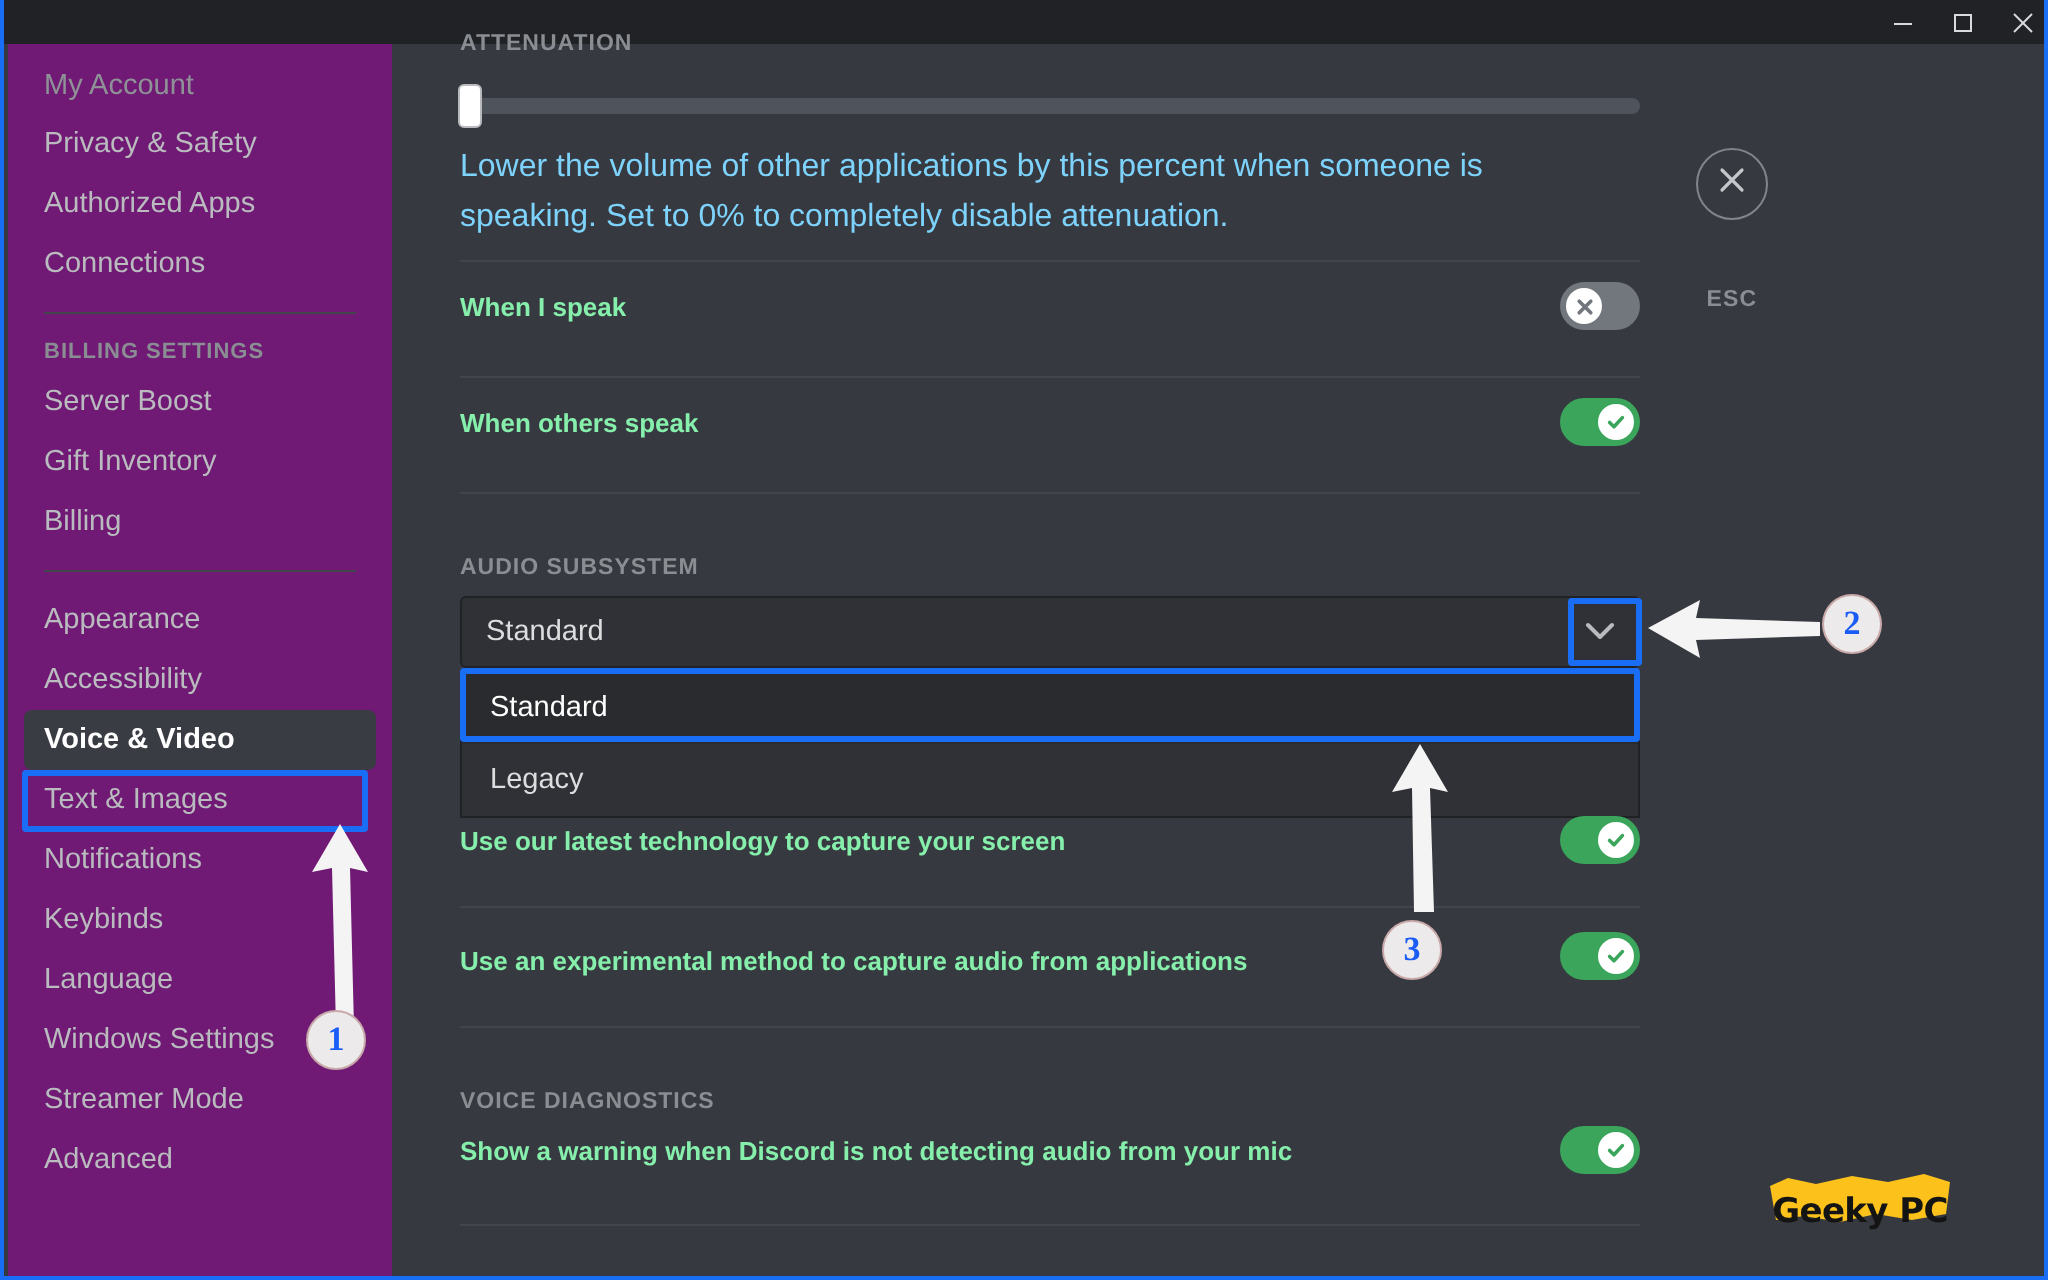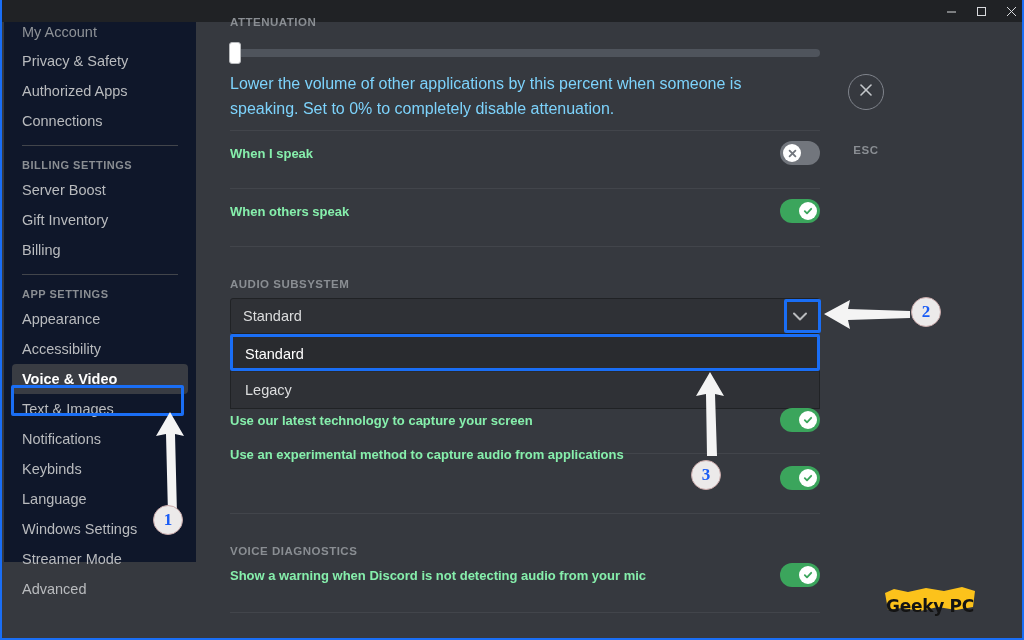--- a/index.html
+++ b/index.html
@@ -26,23 +26,23 @@
   }
   .wbtn {
     width: 30px; height: 22px;
     display: flex; align-items: center; justify-content: center;
     color: #d8dadd;
   }
   .wbtn svg { display: block; }
   
   .sidebar {
     position: absolute; top: 22px; left: 2px;
-    width: 192px; height: 540px;
-    background: #0f172a;
-    padding-top: 0px;
+    width: 192px; height: 616px;
+    background: #701a75;
+    padding-top: 11px;
   }
   .side-item {
     height: 30px;
     margin: 0 8px;
     padding: 0 10px;
     display: flex; align-items: center;
     color: #b9bbbe;
     font-size: 14.5px;
     border-radius: 4px;
     white-space: nowrap;
@@ -245,21 +245,20 @@
     </div>
     <div class="side-item">
       <span>Gift Inventory</span>
     </div>
     <div class="side-item">
       <span>Billing</span>
     </div>
 
     <div class="side-div"></div>
 
-    <div class="side-head">APP SETTINGS</div>
     <div class="side-item">
       <span>Appearance</span>
     </div>
     <div class="side-item">
       <span>Accessibility</span>
     </div>
     <div class="side-item active">
       <span>Voice &amp; Video</span>
     </div>
     <div class="side-item">
@@ -345,21 +344,21 @@
     <div class="toggle on" style="left:584px; top:386px;">
       <span class="knob">
         <svg width="10" height="10" viewBox="0 0 10 10">
           <polyline points="1.8,5.2 4,7.4 8.2,2.8" fill="none" stroke="#3ba55c" stroke-width="1.8" stroke-linecap="round" stroke-linejoin="round"></polyline>
         </svg>
       </span>
     </div>
 
     <div class="rowdiv" style="left:34px; top:431px; width:590px;"></div>
 
-    <div class="row-label" style="left:34px; top:425px;">Use an experimental method to capture audio from applications</div>
+    <div class="row-label" style="left:34px; top:451px;">Use an experimental method to capture audio from applications</div>
     <div class="toggle on" style="left:584px; top:444px;">
       <span class="knob">
         <svg width="10" height="10" viewBox="0 0 10 10">
           <polyline points="1.8,5.2 4,7.4 8.2,2.8" fill="none" stroke="#3ba55c" stroke-width="1.8" stroke-linecap="round" stroke-linejoin="round"></polyline>
         </svg>
       </span>
     </div>
 
     <div class="rowdiv" style="left:34px; top:491px; width:590px;"></div>
 

